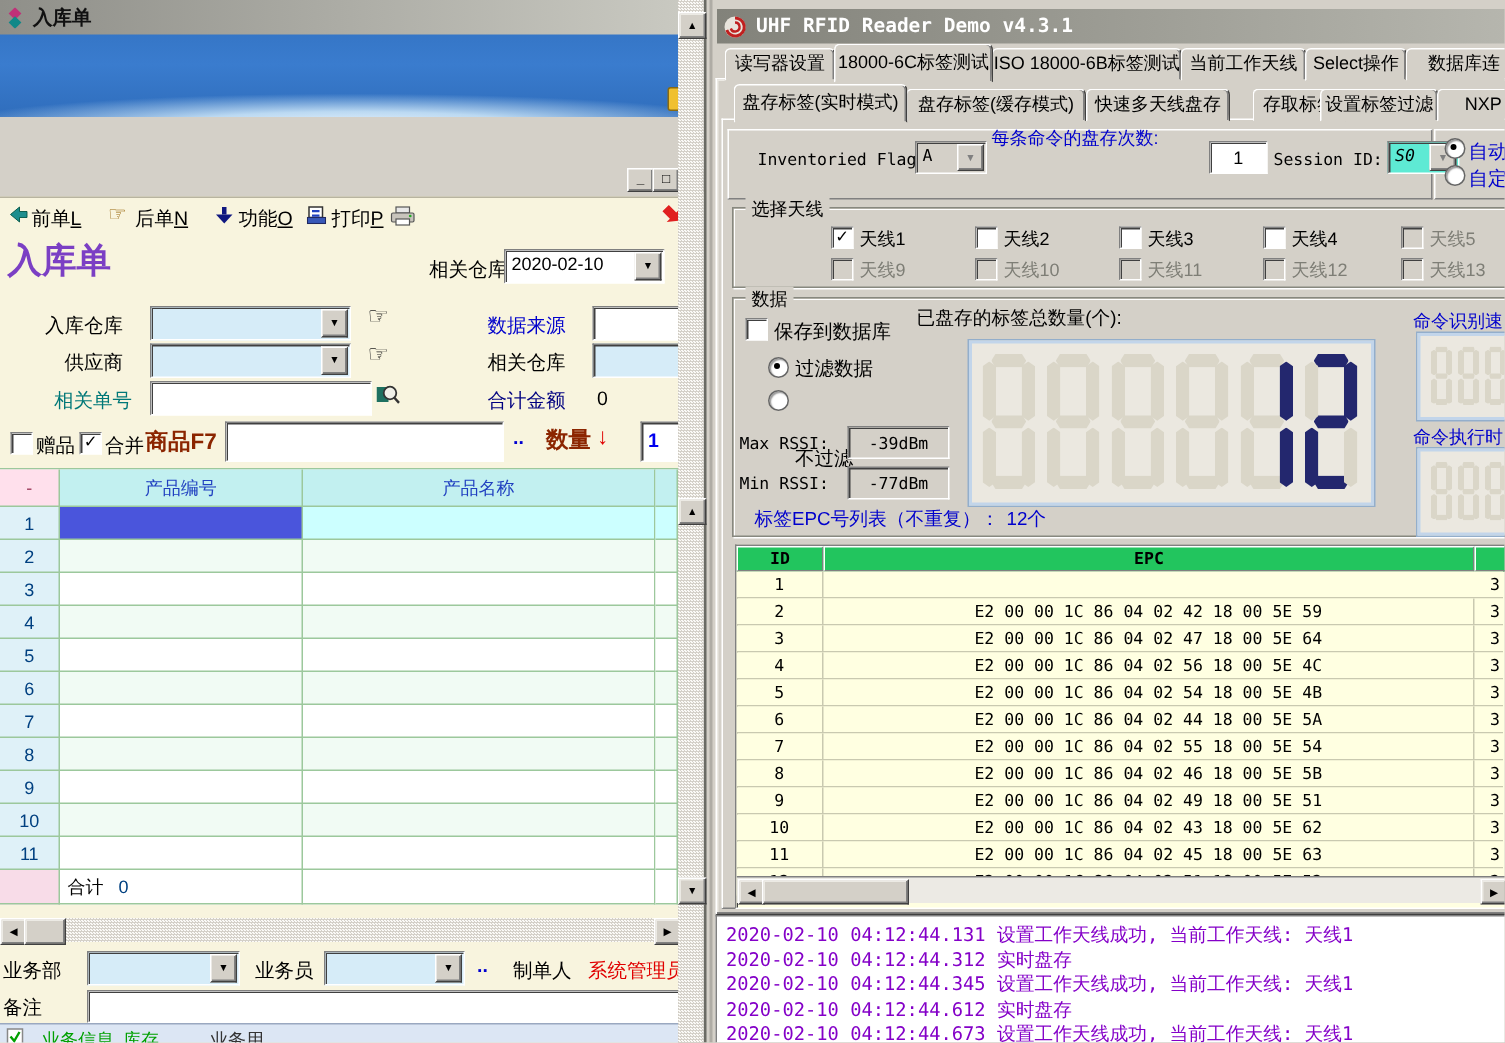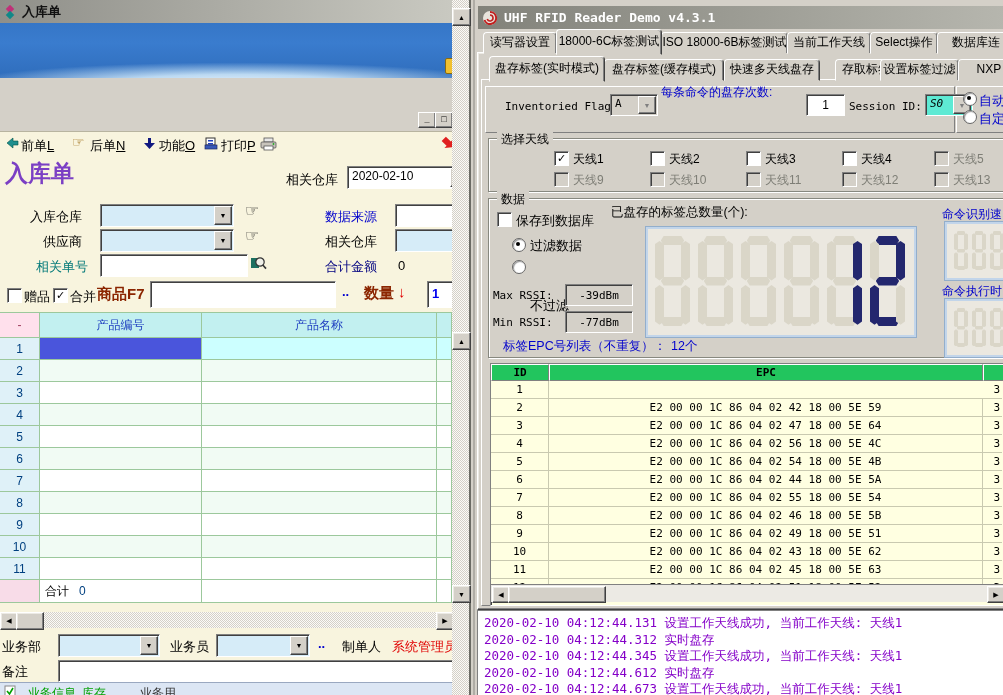--- a/index.html
+++ b/index.html
@@ -120,21 +120,21 @@
       </svg>
   </div>
   <div class="abs" style="left:441px;top:136px;">
     <svg width="15" height="15">
         <path d="M1 4 L8 4 L8 1 L13 7 L8 13 L8 10 L1 10 Z" fill="#E02020" transform="rotate(45 7 7)"></path>
       </svg>
   </div>
 
   <div class="abs" style="left:5px;top:158px;font-size:23px;font-weight:bold;color:#7B3FC4;">入库单</div>
   <div class="abs cream-label" style="left:286px;top:171px;">相关仓库</div>
-  <div class="combo white" style="left:347px;top:166px;width:105px;padding-left:16px;">
+  <div class="combo white" style="left:336px;top:166px;width:105px;">
     <span class="val">2020-02-10</span>
       <span class="drop">▼</span>
   </div>
 
   <div class="abs cream-label" style="left:30px;top:208px;">入库仓库</div>
   <div class="combo" style="left:100px;top:204px;width:132px;">
     <span class="val"></span>
       <span class="drop">▼</span>
   </div>
   <div class="abs" style="left:245px;top:201px;font-size:16px;color:#222;">☞</div>

